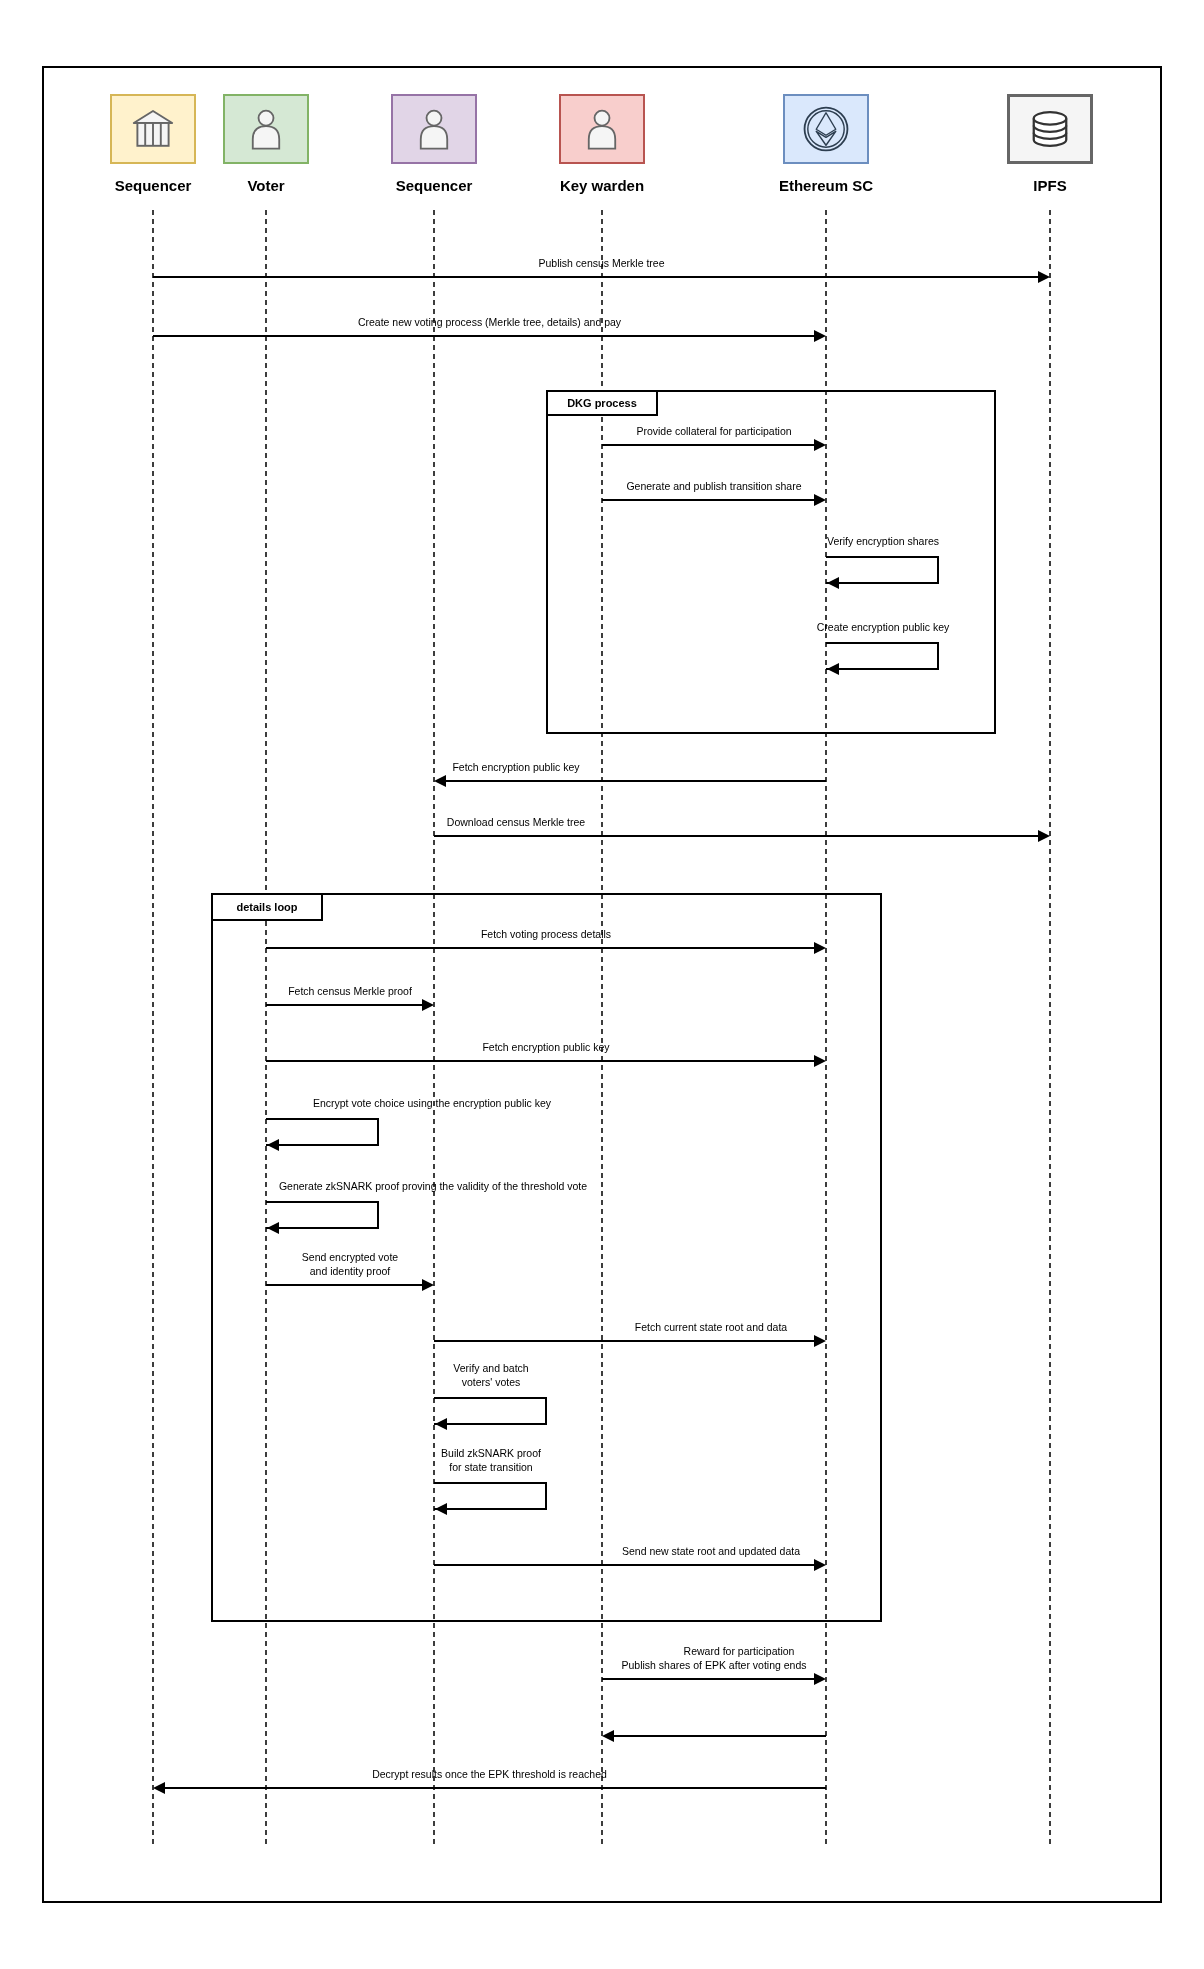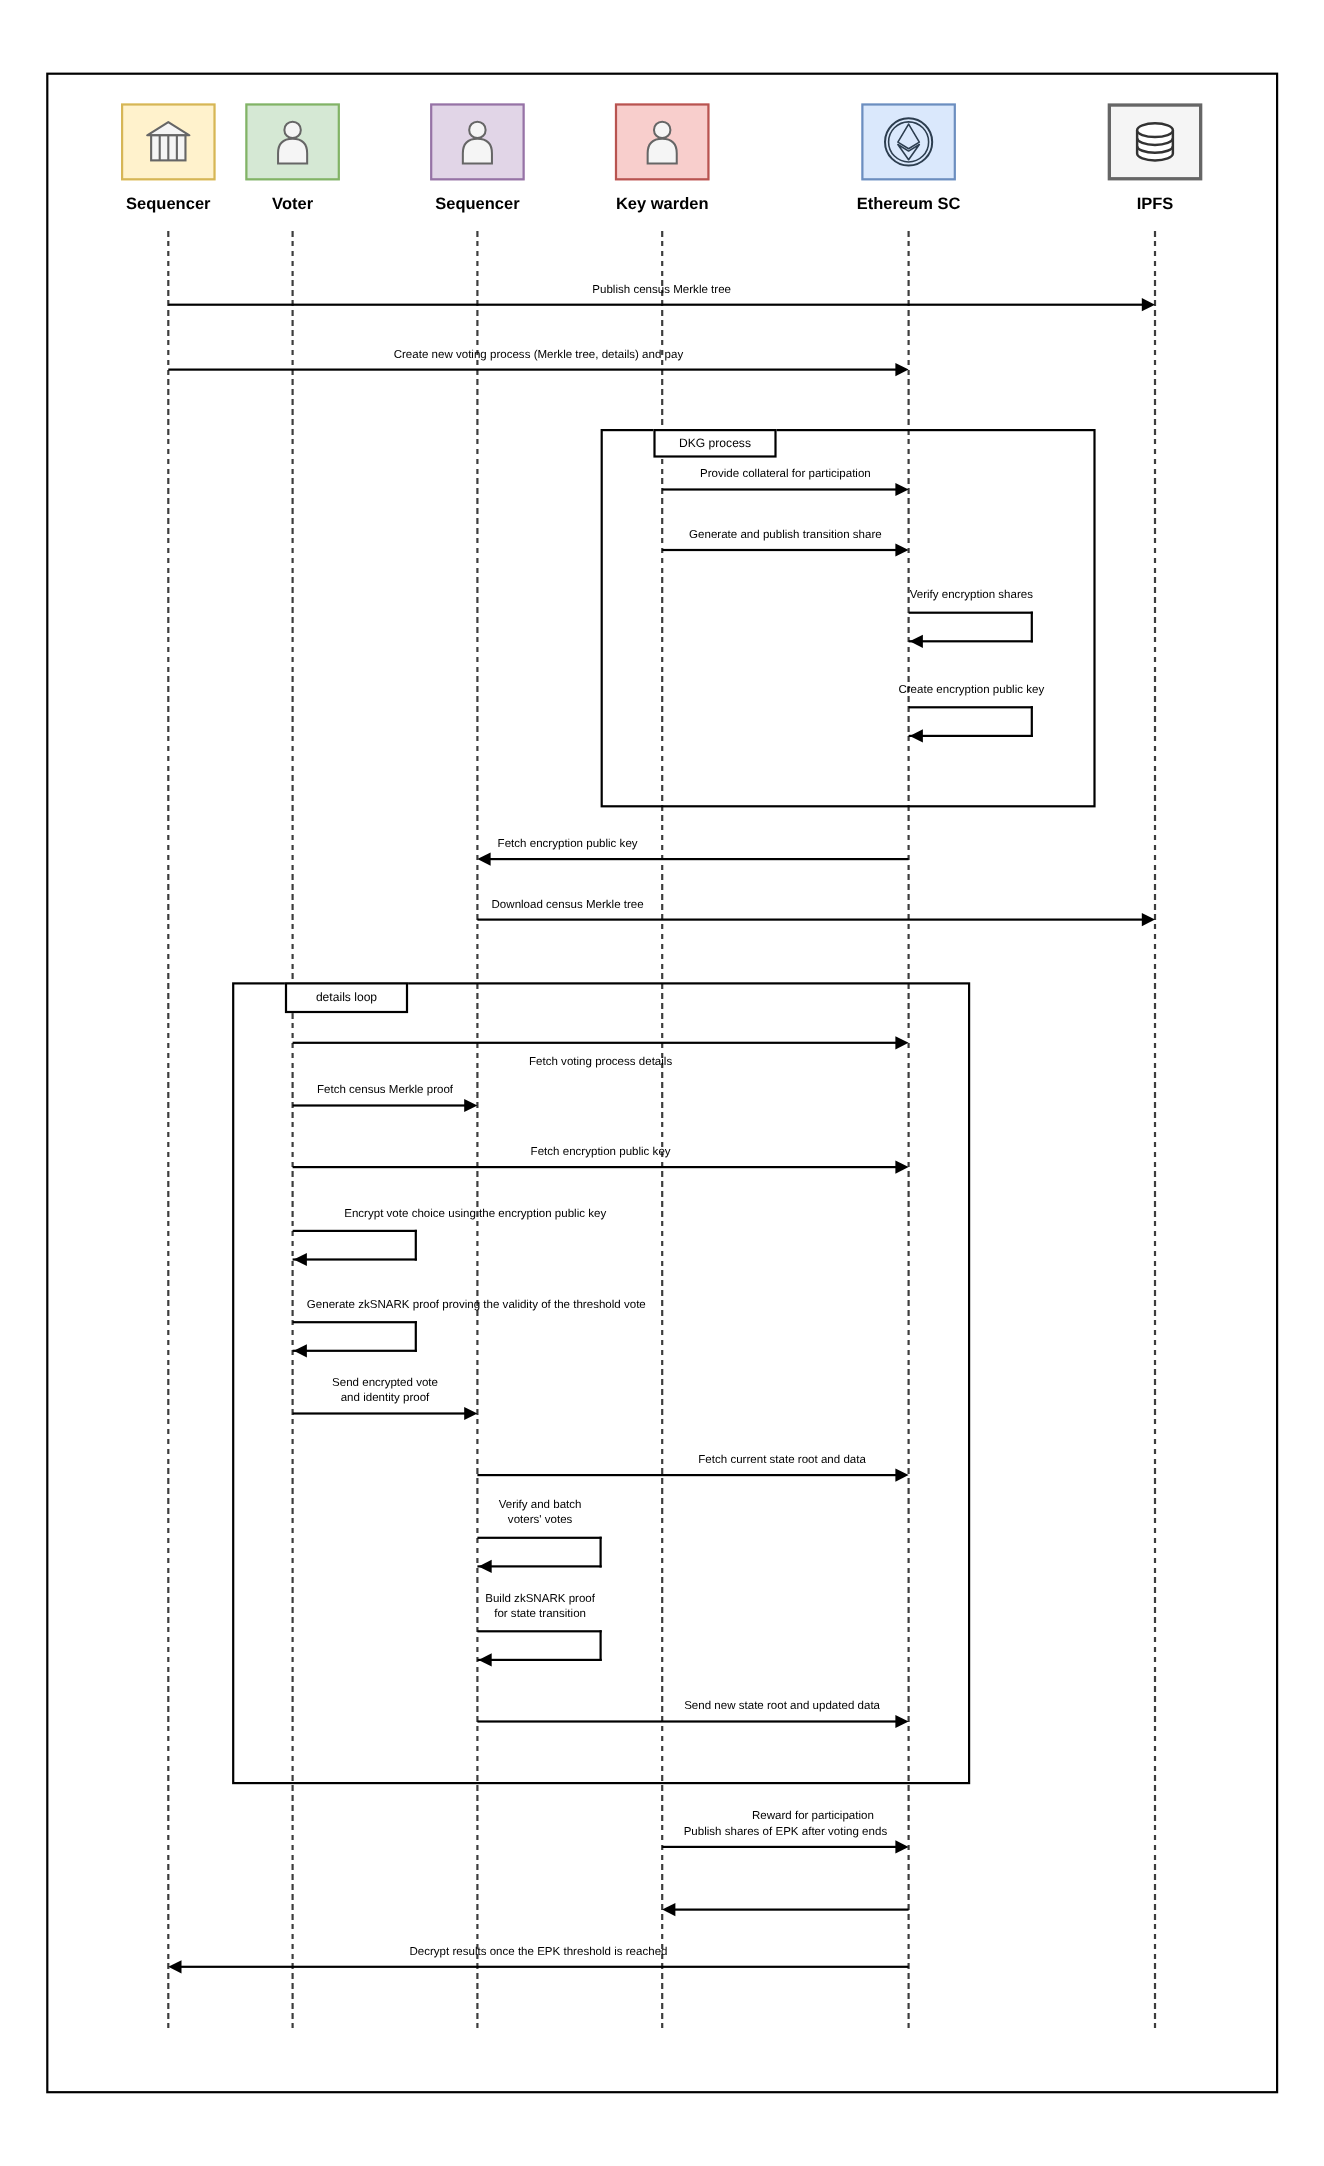--- a/index.html
+++ b/index.html
@@ -7,21 +7,21 @@
         font-family:"Liberation Sans", sans-serif;color:#000;}
   .outer-border{position:absolute;left:42px;top:66px;width:1120px;height:1837px;
         border:2px solid #000;box-sizing:border-box;}
   .lifeline{position:absolute;width:2px;
         background:repeating-linear-gradient(to bottom,#3d3d3d 0 5px,rgba(0,0,0,0) 5px 9px);}
   .actor-box{position:absolute;box-sizing:border-box;border:2px solid #666;
         display:flex;align-items:center;justify-content:center;}
   .actor-label{position:absolute;width:150px;text-align:center;font-weight:bold;font-size:15px;}
   .frame{position:absolute;border:2px solid #000;box-sizing:border-box;}
   .frame-label{position:absolute;border:2px solid #000;background:#fff;box-sizing:border-box;
-        font-size:11px;font-weight:normal;display:flex;align-items:center;justify-content:center;margin-left:48px;}
+        font-size:11px;font-weight:bold;display:flex;align-items:center;justify-content:center;}
   .msg-line{position:absolute;height:2px;background:#000;}
   .head{position:absolute;width:0;height:0;border-top:6px solid transparent;border-bottom:6px solid transparent;}
   .head-r{border-left:12px solid #000;}
   .head-l{border-right:12px solid #000;}
   .self-loop{position:absolute;width:113px;height:28px;border:2px solid #000;border-left:none;
         box-sizing:border-box;background:transparent;}
   .msg-label{position:absolute;font-size:10.5px;line-height:14px;white-space:nowrap;
         text-align:center;transform:translateX(-50%);}
   .msg-label span{display:block;}
 </style>
@@ -59,21 +59,21 @@
     <div class="head head-l" style="left: 827px; top: 663px;"></div>
     <div class="msg-label" style="left: 883px; top: 620px;">Create encryption public key</div>
     <div class="msg-line" style="left: 444px; top: 780px; width: 382px;"></div>
     <div class="head head-l" style="left: 434px; top: 775px;"></div>
     <div class="msg-label" style="left: 516px; top: 760px;">Fetch encryption public key</div>
     <div class="msg-line" style="left: 434px; top: 835px; width: 606px;"></div>
     <div class="head head-r" style="left: 1038px; top: 830px;"></div>
     <div class="msg-label" style="left: 516px; top: 815px;">Download census Merkle tree</div>
     <div class="msg-line" style="left: 266px; top: 947px; width: 550px;"></div>
     <div class="head head-r" style="left: 814px; top: 942px;"></div>
-    <div class="msg-label" style="left: 546px; top: 927px; margin-top: 31px;">Fetch voting process details</div>
+    <div class="msg-label" style="left: 546px; top: 927px;">Fetch voting process details</div>
     <div class="msg-line" style="left: 266px; top: 1004px; width: 158px;"></div>
     <div class="head head-r" style="left: 422px; top: 999px;"></div>
     <div class="msg-label" style="left: 350px; top: 984px;">Fetch census Merkle proof</div>
     <div class="msg-line" style="left: 266px; top: 1060px; width: 550px;"></div>
     <div class="head head-r" style="left: 814px; top: 1055px;"></div>
     <div class="msg-label" style="left: 546px; top: 1040px;">Fetch encryption public key</div>
     <div class="self-loop" style="left: 266px; top: 1118px;"></div>
     <div class="head head-l" style="left: 267px; top: 1139px;"></div>
     <div class="msg-label" style="left: 432px; top: 1096px;">Encrypt vote choice using the encryption public key</div>
     <div class="self-loop" style="left: 266px; top: 1201px;"></div>

